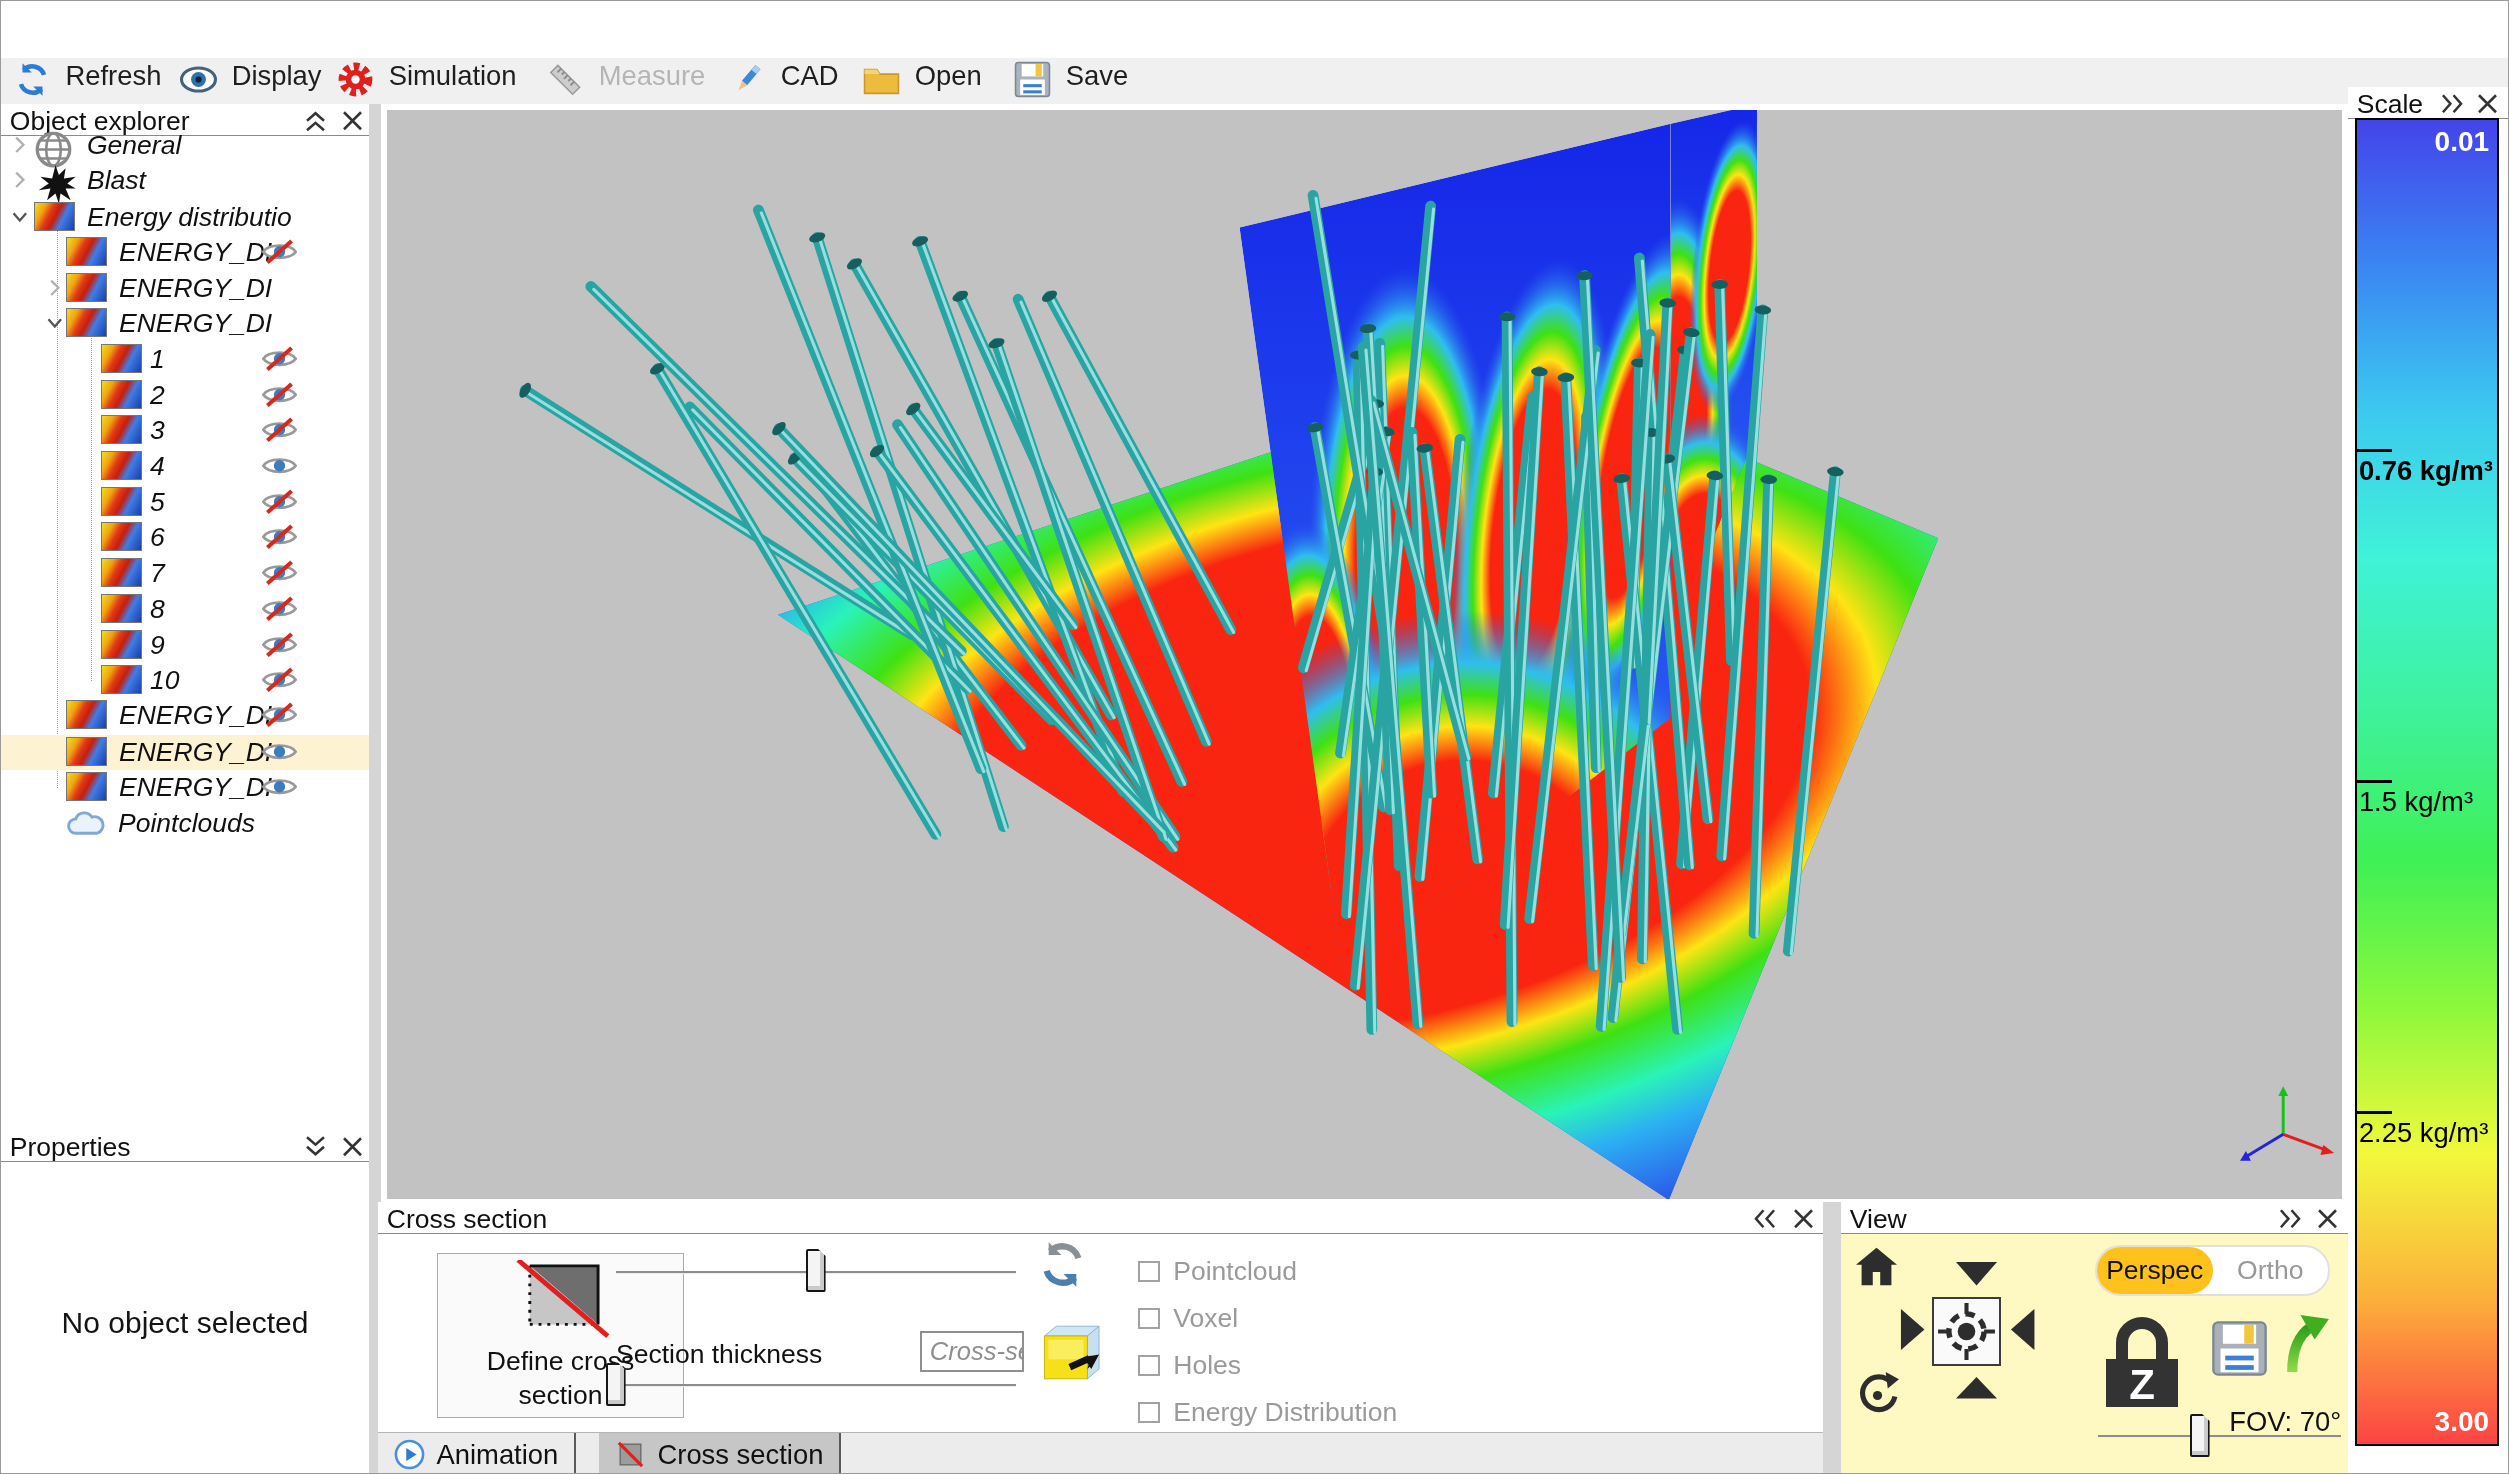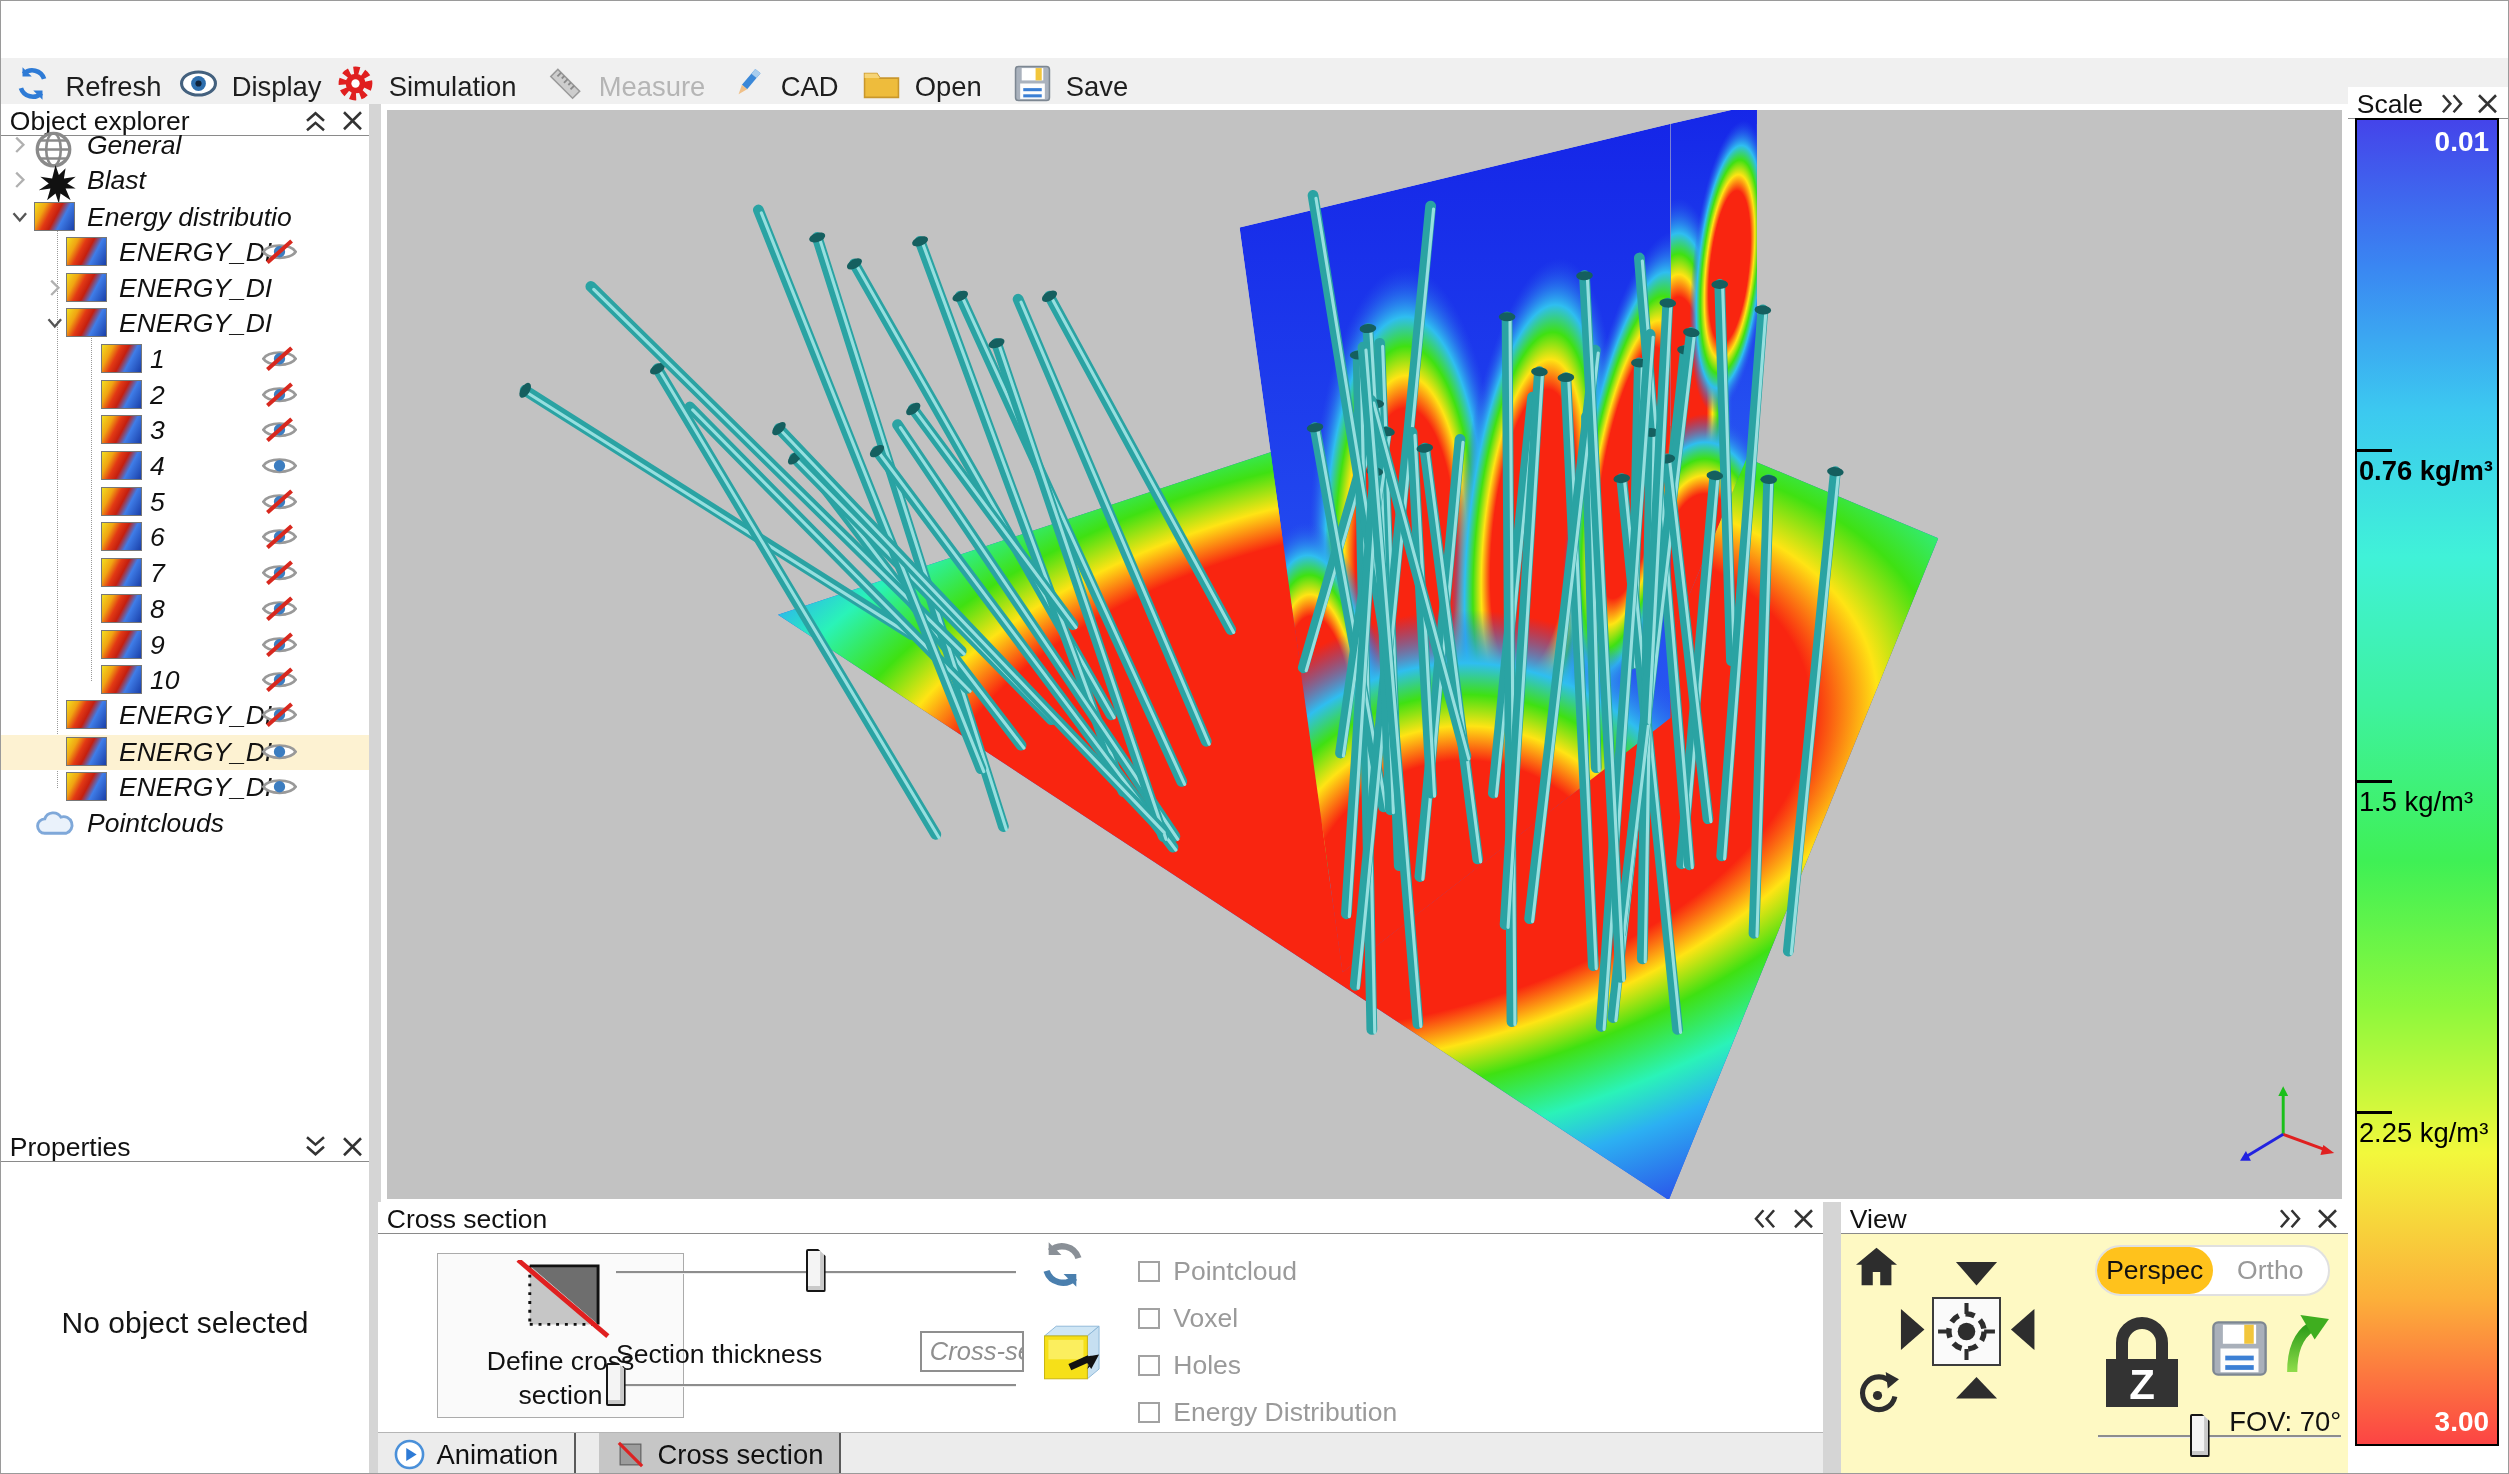--- a/index.html
+++ b/index.html
@@ -9,21 +9,21 @@
   
   .titlebar{position:absolute;left:0;top:0;width:2509px;height:57px;background:#f5f5f5;}
   .app-logo{position:absolute;left:9.8px;top:7.8px;width:41px;height:41px;background:#8f8f8f;color:#f2c12e;
     font-weight:bold;font-size:29px;text-align:center;line-height:41px;letter-spacing:-2px;}
   .title-text{position:absolute;left:65px;top:11.8px;font-size:28px;color:#8a8a8a;white-space:nowrap;}
   .win-btn{position:absolute;top:9.8px;width:59px;height:37px;color:#707070;text-align:center;}
   .win-btn svg{width:29px;height:29px;}
 
   
   .toolbar{position:absolute;left:0;top:57px;width:2509px;height:46px;background:#f0f0f0;}
-  .tb-item{position:absolute;top:2px;height:43px;display:flex;align-items:flex-end;gap:13.7px;cursor:default;}
+  .tb-item{position:absolute;top:2px;height:43px;display:flex;align-items:flex-start;gap:13.7px;cursor:default;}
   .tb-item .ic{width:39px;height:39px;display:flex;align-items:center;justify-content:center;}
   .tb-item .ic svg{width:37px;height:37px;}
   .tb-item .lbl{font-size:27.4px;color:#1e1e1e;}
   .tb-item.disabled .lbl{color:#b5b5b5;}
 
   
   .phead{position:absolute;left:0;top:0;right:0;height:32px;background:#fff;border-bottom:1px solid #8a8a8a;}
   .phead .ptitle{position:absolute;left:8.8px;top:2px;font-size:26.5px;color:#111;white-space:nowrap;}
   .phead .hicon{position:absolute;top:3.9px;width:29px;height:25.5px;}
   .phead .hicon svg{width:100%;height:100%;}
@@ -385,21 +385,21 @@
         <div class="trow" style="top: 642px;">
           <span class="nicon" style="left:65px">
             <span class="thumb" style="display:block"></span>
           </span>
           <span class="tlabel" style="left:118px">ENERGY_DI</span>
           <span class="eye"><svg width="35" height="25.5" viewBox="0 0 26 18">
               <path d="M1 9C5 3 21 3 25 9C21 15 5 15 1 9Z" fill="#fff" stroke="#999" stroke-width="2"></path>
               <circle cx="13" cy="9" r="4.2" fill="#3c7dc0"></circle>
             </svg></span>
         </div>
-        <div class="trow" style="top: 678px;">
+        <div class="trow" style="top: 678px; margin-left: 31px;">
           <span class="nicon" style="left:33px"><svg width="43" height="29" viewBox="0 0 24 16">
               <path d="M6 14a4 4 0 0 1 0-8 5 5 0 0 1 9-1 4 4 0 0 1 3 9z" fill="#eaf2fb" stroke="#7fa8d9" stroke-width="1.6"></path>
             </svg></span>
           <span class="tlabel" style="left:86px">Pointclouds</span>
         </div>
       </div>
   </div>
 
   <div class="panel-props">
     <div class="phead">

